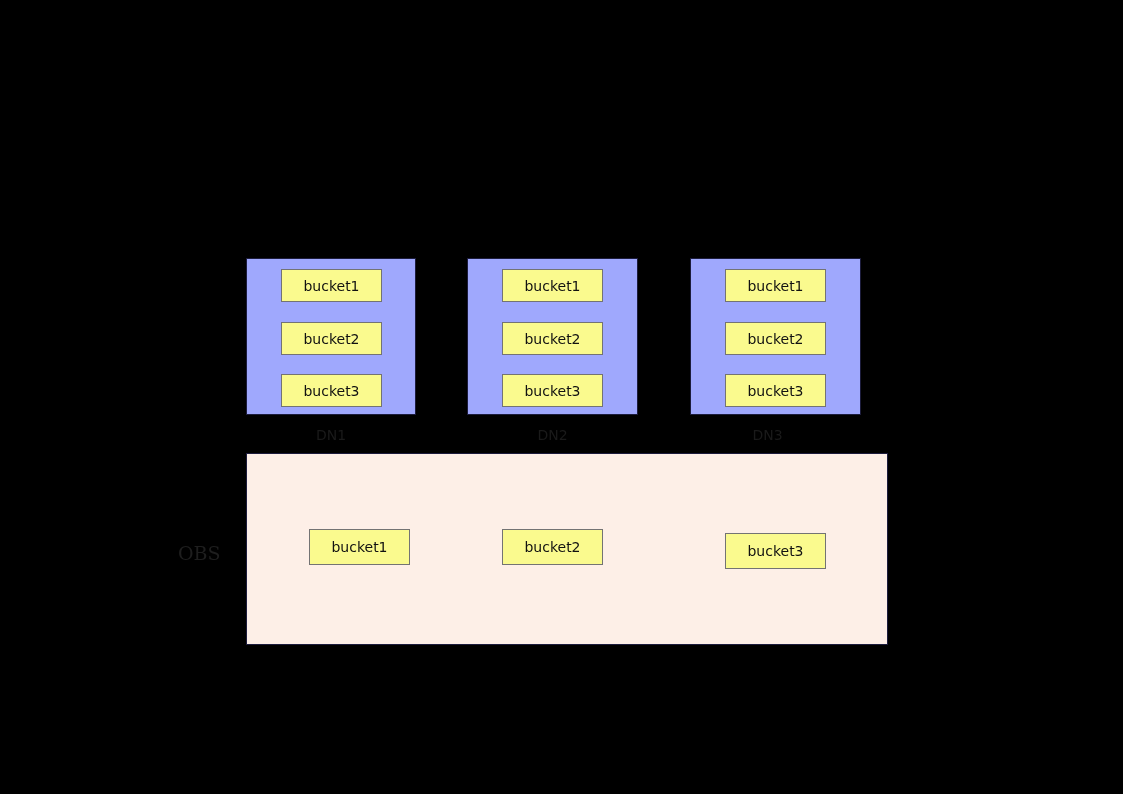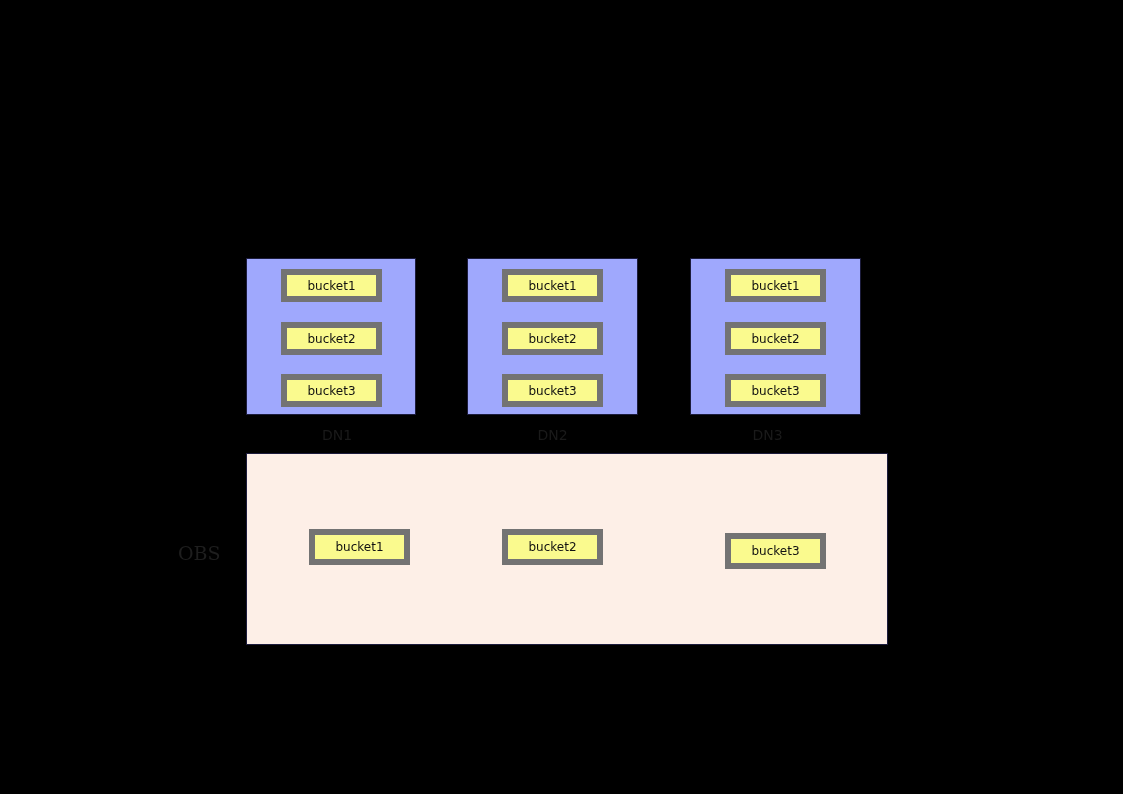--- a/index.html
+++ b/index.html
@@ -33,24 +33,24 @@
     font-size: 14px;
     font-family: "DejaVu Sans", sans-serif;
     text-align: center;
     white-space: nowrap;
   }
 
   
   .bucket {
     position: absolute;
     background: #FAFA8E;
-    border: 6px solid #737373;
+    border: 1px solid #737373;
     box-sizing: border-box;
     color: #111111;
-    font-size: 12px;
+    font-size: 14px;
     font-family: "DejaVu Sans", sans-serif;
     display: flex;
     align-items: center;
     justify-content: center;
     line-height: 1;
   }
 
   
   #obs-panel {
     position: absolute;
@@ -75,21 +75,21 @@
 </head>
 <body>
 
 <div id="canvas">
 
   <div id="dn-layer">
       <div class="dn-panel" style="left: 246px; top: 258px; width: 170px; height: 157px;"></div>
       <div class="bucket" style="left: 281px; top: 269px; width: 101px; height: 33px;">bucket1</div>
       <div class="bucket" style="left: 281px; top: 322px; width: 101px; height: 33px;">bucket2</div>
       <div class="bucket" style="left: 281px; top: 374px; width: 101px; height: 33px;">bucket3</div>
-      <div class="dn-label" style="left: 252px; top: 427px; width: 170px;">DN1</div>
+      <div class="dn-label" style="left: 246px; top: 427px; width: 170px;">DN1</div>
       <div class="dn-panel" style="left: 467px; top: 258px; width: 171px; height: 157px;"></div>
       <div class="bucket" style="left: 502px; top: 269px; width: 101px; height: 33px;">bucket1</div>
       <div class="bucket" style="left: 502px; top: 322px; width: 101px; height: 33px;">bucket2</div>
       <div class="bucket" style="left: 502px; top: 374px; width: 101px; height: 33px;">bucket3</div>
       <div class="dn-label" style="left: 467px; top: 427px; width: 171px;">DN2</div>
       <div class="dn-panel" style="left: 690px; top: 258px; width: 171px; height: 157px;"></div>
       <div class="bucket" style="left: 725px; top: 269px; width: 101px; height: 33px;">bucket1</div>
       <div class="bucket" style="left: 725px; top: 322px; width: 101px; height: 33px;">bucket2</div>
       <div class="bucket" style="left: 725px; top: 374px; width: 101px; height: 33px;">bucket3</div>
       <div class="dn-label" style="left: 682px; top: 427px; width: 171px;">DN3</div>

